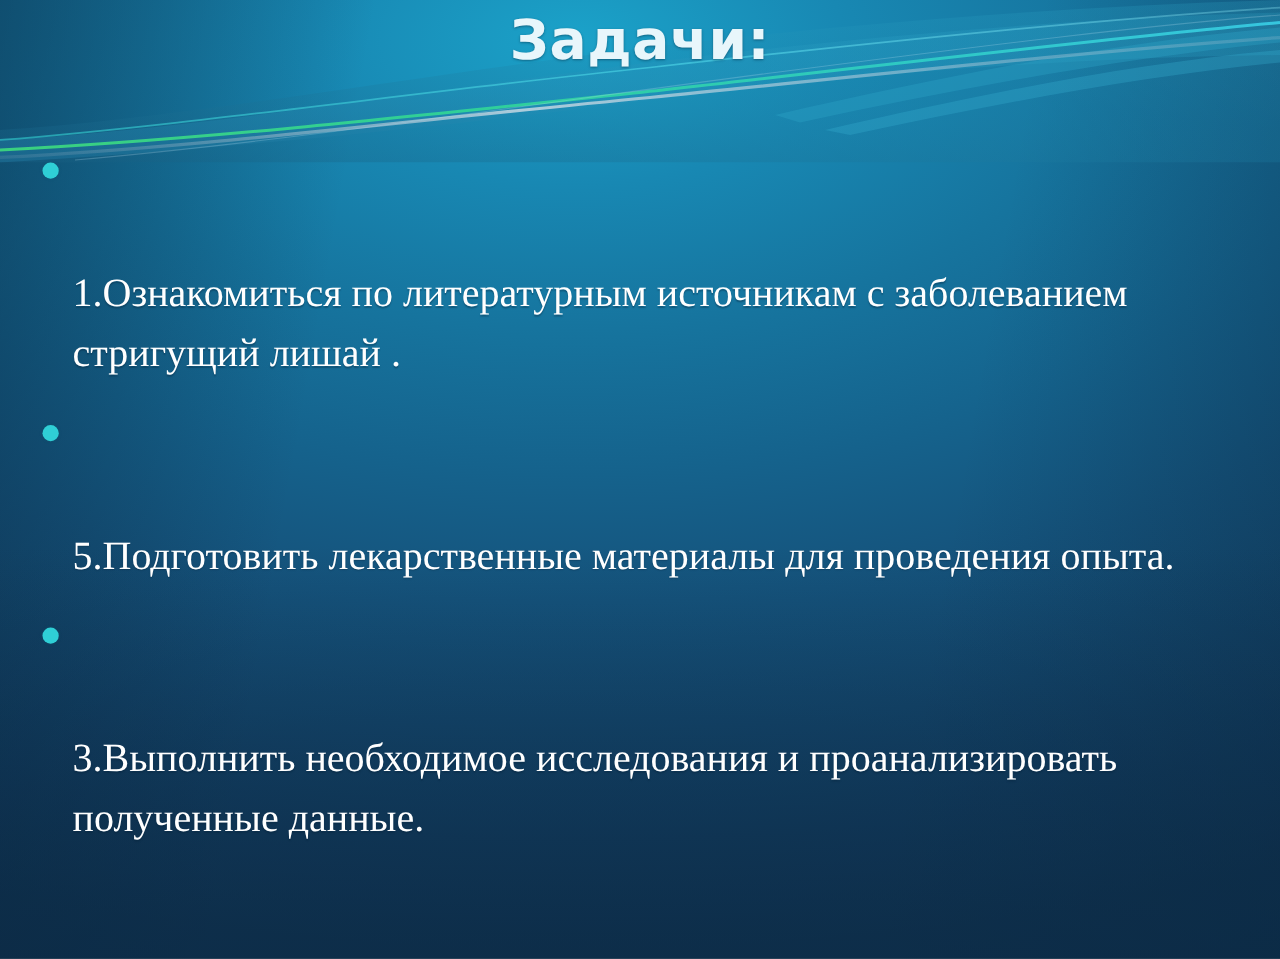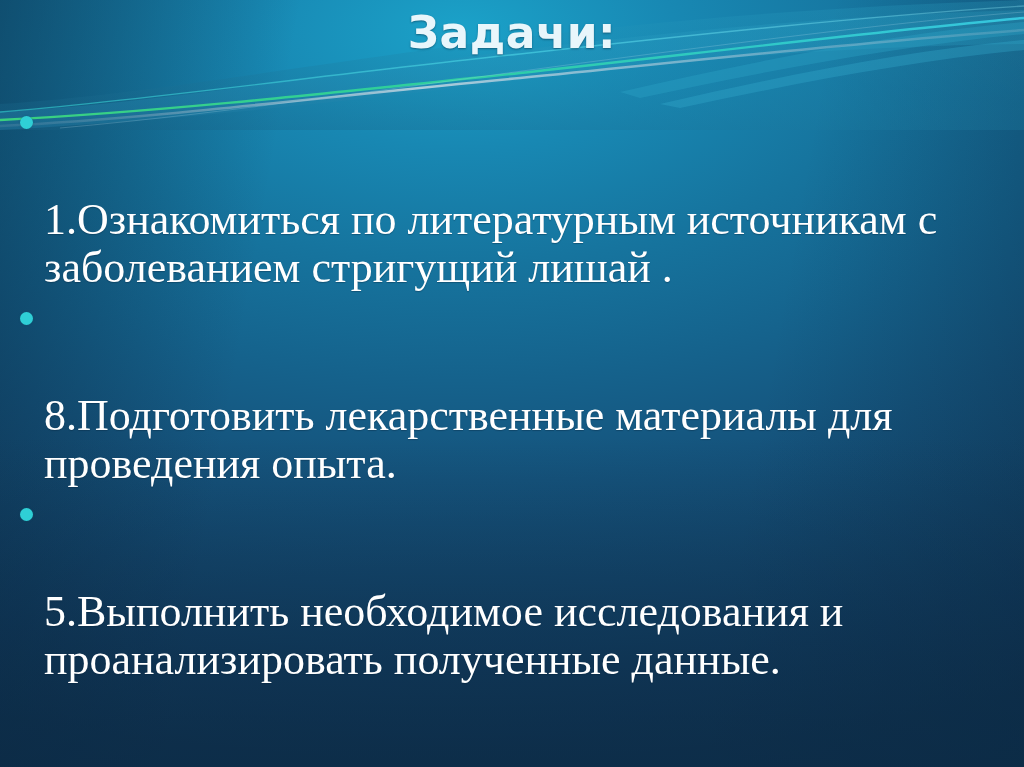--- a/index.html
+++ b/index.html
@@ -79,24 +79,24 @@
     width: 1024px;
     z-index: 5;
   }
   ul.bullets {
     list-style: none;
     margin: 0;
     padding: 0;
   }
   li.bullet-item {
     position: relative;
-    margin: 4px;
+    margin: 18px;
     padding: 0 10px 0 40px;
     color: #ffffff;
-    font-size: 44px;
+    font-size: 32px;
     line-height: 48px;
     text-shadow: 0 1px 1px rgba(6,34,56,0.35);
     white-space: pre-line;
   }
   li.bullet-item .dot {
     position: absolute;
     left: 16px;
     top: 16px;
     width: 13px;
     height: 13px;
@@ -166,23 +166,23 @@
   <div class="title">Задачи:</div>
 
   <div class="body">
     <ul class="bullets">
       <li class="bullet-item">
         <span class="dot"></span>
         <span>1.Ознакомиться по литературным источникам с заболеванием стригущий лишай .</span>
       </li>
       <li class="bullet-item">
         <span class="dot"></span>
-        <span>8.Подготовить лекарственные материалы для проведения опыта.</span>
+        <span>5.Подготовить лекарственные материалы для проведения опыта.</span>
       </li>
       <li class="bullet-item">
         <span class="dot"></span>
-        <span>5.Выполнить необходимое исследования и проанализировать полученные данные.</span>
+        <span>3.Выполнить необходимое исследования и проанализировать полученные данные.</span>
       </li>
 
     </ul>
   </div>
 
 </div>
 
 </body></html>

